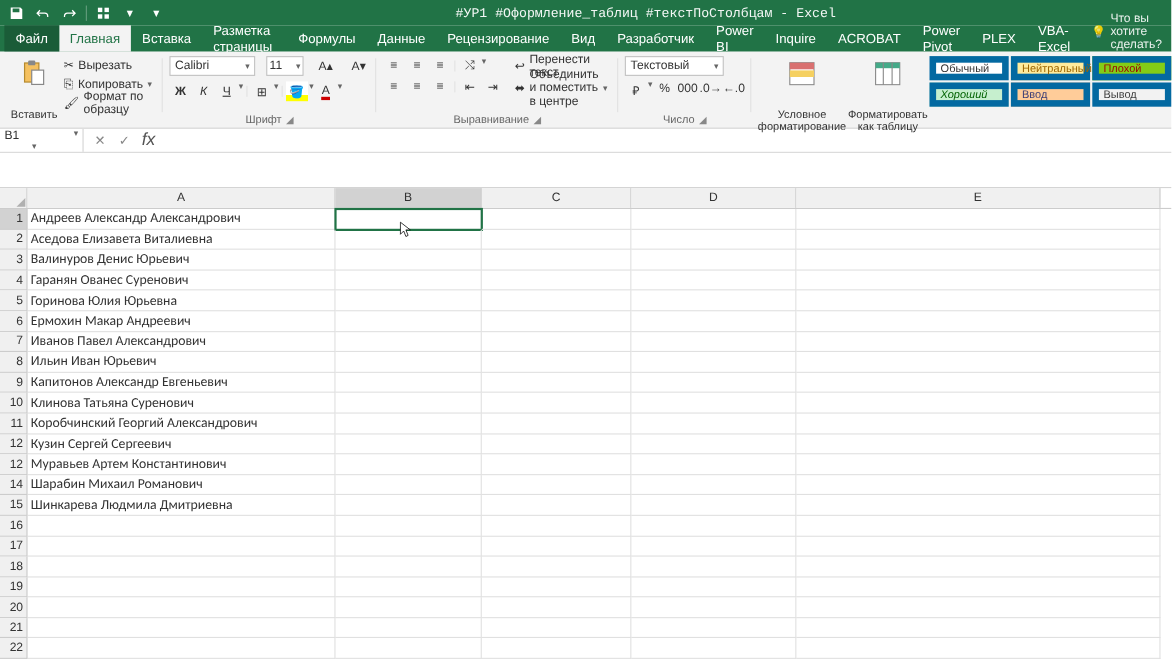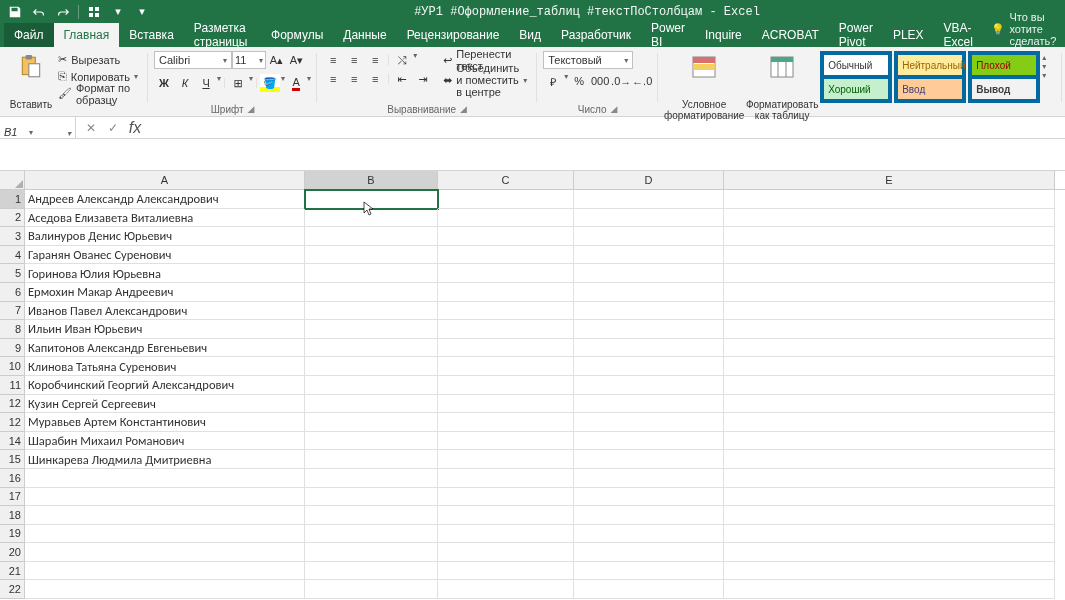--- a/index.html
+++ b/index.html
@@ -25,44 +25,44 @@
 .group { display: flex; flex-direction: column; padding: 0 6px; position: relative; }
 .group::after { content: ''; position: absolute; right: 0; top: 4px; bottom: 14px; width: 1px; background: #e1e1e1; }
 .group-content { flex: 1; display: flex; align-items: flex-start; gap: 2px; padding-top: 2px; }
 .group-label { height: 14px; font-size: 10px; color: #666; text-align: center; display: flex; align-items: center; justify-content: center; gap: 4px; }
 .launcher { font-size: 9px; color: #888; cursor: pointer; }
 .big-btn { display: flex; flex-direction: column; align-items: center; width: 42px; padding: 2px; cursor: pointer; font-size: 10px; text-align: center; gap: 18px; }
 .big-icon { width: 32px; height: 28px; display: flex; align-items: center; justify-content: center; }
 .row-btns { display: flex; flex-direction: column; gap: 0; }
 .row-btn { display: flex; align-items: center; gap: 4px; font-size: 11px; padding: 1px 4px; cursor: pointer; height: 17px; }
 .mini { width: 20px; height: 18px; display: inline-flex; align-items: center; justify-content: center; cursor: pointer; font-size: 11px; }
-.font-combo { display:flex; gap: 0; text-align: center; }
+.font-combo { display:flex; gap: 10px; text-align: center; }
 .font-name { width: 78px; height: 18px; border: 1px solid #c0c0c0; background: #fff; font-size: 11px; padding: 0 4px; display:flex; align-items:center; justify-content:space-between; }
 .font-size { width: 34px; height: 18px; border: 1px solid #c0c0c0; background: #fff; font-size: 11px; padding: 0 2px; display:flex; align-items:center; justify-content:space-between; }
 .dd { font-size: 8px; color: #666; }
 .font-row2 { display:flex; gap:1px; margin-top: 2px; }
 .align-grid { display:flex; flex-direction: column; gap: 1px; }
 .align-row { display:flex; gap:1px; }
 .num-combo { width: 90px; height: 18px; border: 1px solid #c0c0c0; background: #fff; font-size: 11px; padding: 0 4px; display:flex; align-items:center; justify-content:space-between; }
 .styles-gallery { display: grid; grid-template-columns: repeat(3, 72px); grid-template-rows: 22px 22px; gap: 2px; }
-.style-cell { border: 4px solid #0369a1; font-size: 10px; display:flex; align-items:center; padding: 10px 4px; cursor:pointer; }
+.style-cell { border: 6px solid #0369a1; font-size: 10px; display:flex; align-items:center; padding: 0 4px; cursor:pointer; }
 .s-normal { background:#fff; }
 .s-neutral { background:#ffeb9c; color:#9c6500; }
 .s-bad { background:#84cc16; color:#9c0006; }
-.s-good { background:#c6efce; color:#006100; }
+.s-good { background:#c6efce; color:#006100;font-style:italic; }
 .s-input { background:#ffcc99; color:#3f3f76; }
-.s-output { background:#f2f2f2; color:#3f3f3f; font-weight:bold; }
+.s-output { background:#f2f2f2; color:#3f3f3f; font-weight:normal; }
 .gallery-more { width:14px; display:flex; flex-direction:column; justify-content:space-between; font-size:8px; color:#666; cursor:pointer; padding:2px 0; }
 .wrap-btn, .merge-btn { display:flex; align-items:center; gap:4px; font-size:11px; padding:1px 4px; cursor:pointer; height:18px; }
 .vsep { width:1px; background:#e1e1e1; margin: 4px 2px; }
 .ribbon-end { display:flex; flex-direction:column; justify-content:flex-start; padding:2px; font-size:10px; gap:2px; }
 
 
 .fbar { height: 22px; background:#fff; border-bottom:1px solid #d4d4d4; display:flex; align-items:center; }
-.namebox { width:76px; height:100%; border-right:1px solid #d4d4d4; display:flex; align-items:flex-end; padding:0 4px; font-size:11px; justify-content:space-between;font-style:italic; }
+.namebox { width:76px; height:100%; border-right:1px solid #d4d4d4; display:flex; align-items:flex-start; padding:0 4px; font-size:11px; justify-content:space-between; }
 .fx-btns { display:flex; align-items:center; gap:0; padding:0 4px; }
 .fx-btn { width:22px; height:18px; display:flex; align-items:center; justify-content:center; color:#888; font-size:12px; cursor:pointer; }
 .fx-lbl { font-style:italic; font-size:16px; color:#555; }
 .f-input { flex:1; padding:0 6px; font-size:11px; }
 
 
 .spacer { height: 32px; background:#fff; border-bottom:1px solid #d4d4d4; position:relative; }
 
 
 .grid-wrap { position:relative; }

